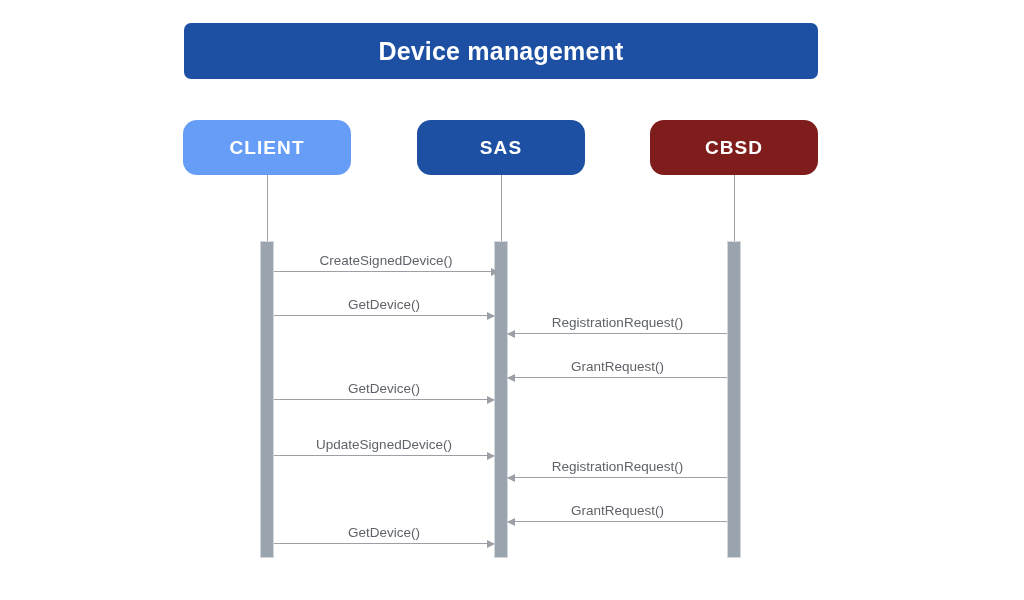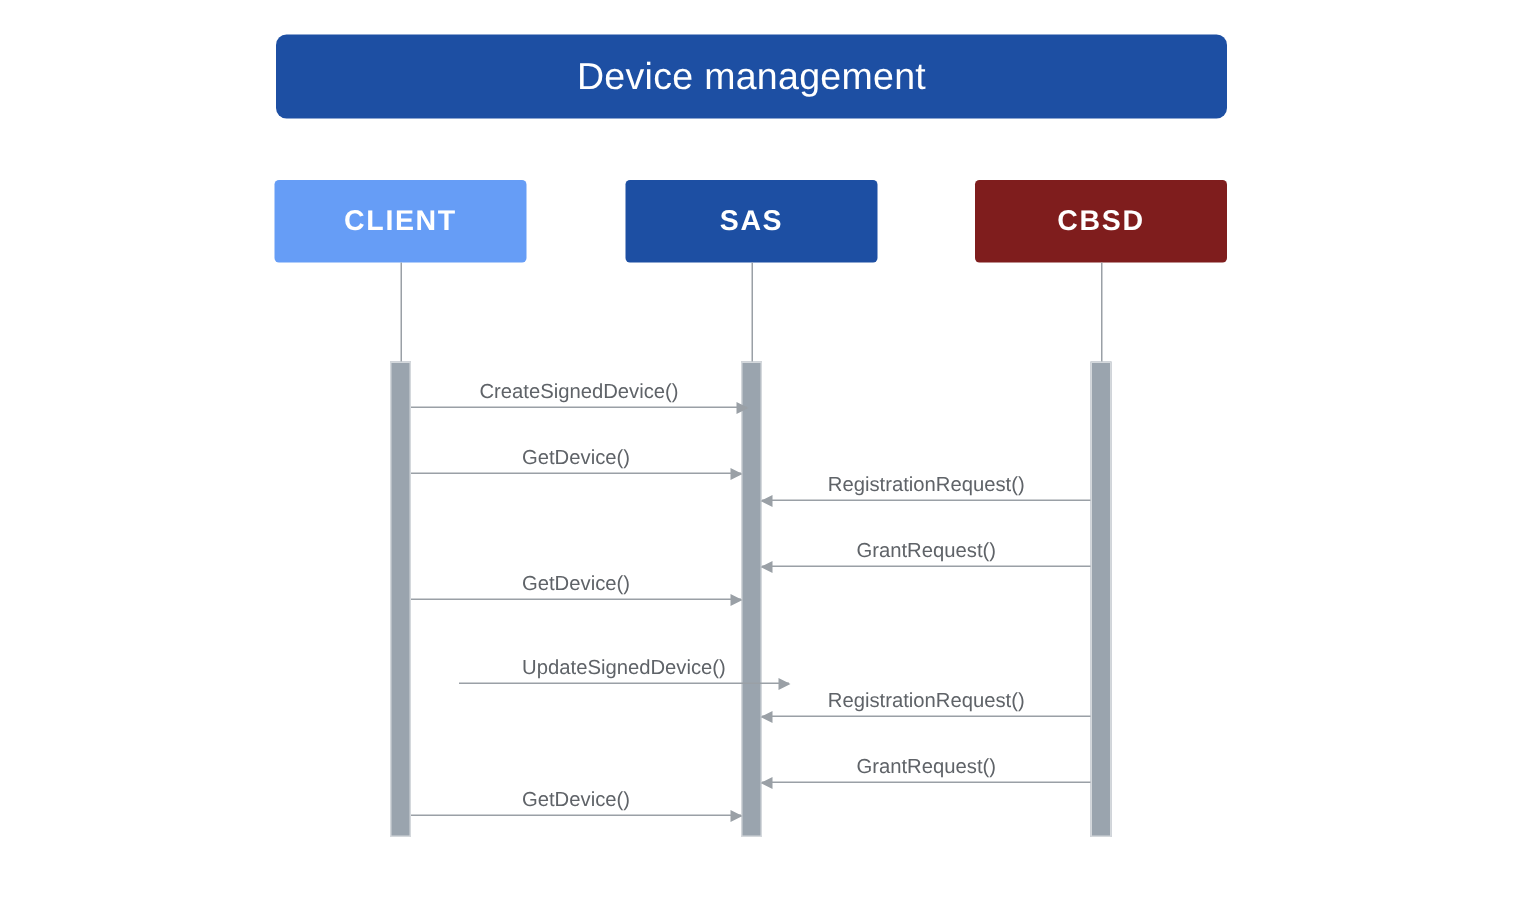--- a/index.html
+++ b/index.html
@@ -34,32 +34,32 @@
     background: #1d4fa3;
     border-radius: 7px;
     display: flex;
     align-items: center;
     justify-content: center;
     box-sizing: border-box;
   }
   .title-bar-text {
     color: #ffffff;
     font-size: 25px;
-    font-weight: 400;
+    font-weight: 700;
     letter-spacing: 0.2px;
     line-height: 1;
   }
 
   
   .actor-box {
     position: absolute;
     top: 120px;
     width: 168px;
     height: 55px;
-    border-radius: 3px;
+    border-radius: 14px;
     display: flex;
     align-items: center;
     justify-content: center;
     box-sizing: border-box;
   }
   .actor-label {
     color: #ffffff;
     font-size: 19px;
     font-weight: 700;
     letter-spacing: 1.1px;
@@ -168,21 +168,21 @@
       <div class="message" style="left: 508px; width: 219px; top: 344px;">
         <div class="message-label">GrantRequest()</div>
         <div class="message-line" style="background: rgb(154, 160, 166);"></div>
         <div class="arrow-head left"></div>
       </div>
       <div class="message" style="left: 274px; width: 220px; top: 366px;">
         <div class="message-label">GetDevice()</div>
         <div class="message-line" style="background: rgb(154, 160, 166);"></div>
         <div class="arrow-head right"></div>
       </div>
-      <div class="message" style="left: 274px; width: 220px; top: 422px; margin-left: 32px;">
+      <div class="message" style="left: 274px; width: 220px; top: 422px;">
         <div class="message-label">UpdateSignedDevice()</div>
         <div class="message-line" style="background: rgb(154, 160, 166);"></div>
         <div class="arrow-head right"></div>
       </div>
       <div class="message" style="left: 508px; width: 219px; top: 444px;">
         <div class="message-label">RegistrationRequest()</div>
         <div class="message-line" style="background: rgb(154, 160, 166);"></div>
         <div class="arrow-head left"></div>
       </div>
       <div class="message" style="left: 508px; width: 219px; top: 488px;">

